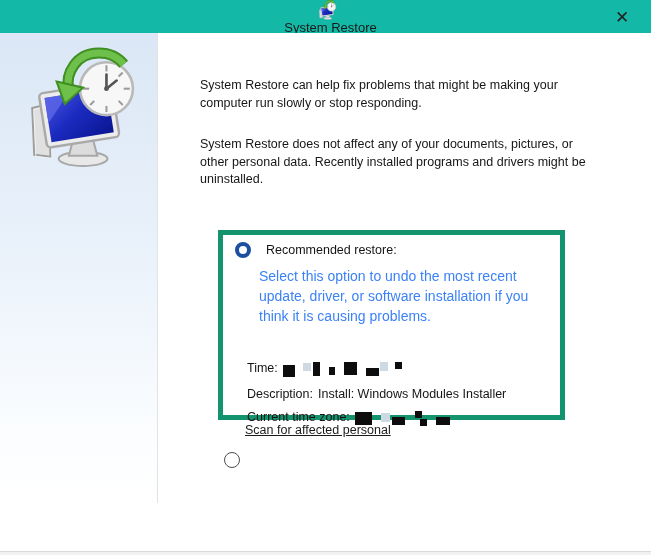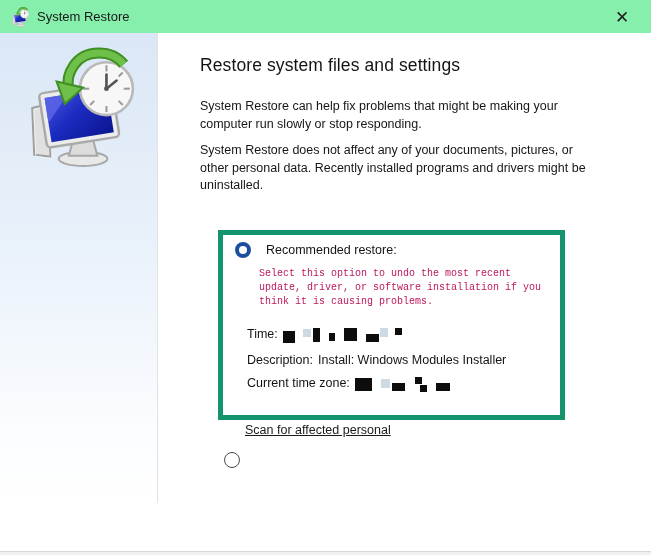--- a/index.html
+++ b/index.html
@@ -8,23 +8,24 @@
     font-family:"Liberation Sans", sans-serif;
     color:#1a1a1a;
     background:#ffffff;
     position:relative;
     overflow:hidden;
   }
 
   
   .titlebar {
     position:absolute; left:0; top:0; width:651px; height:33px;
-    background:#86efac;
+    background:#14b8a6;
     display:flex; align-items:center;
     padding-left:10px;
+    flex-direction:column;
   }
   .titlebar .app-icon { width:20px; height:20px; margin-right:7px; flex:0 0 auto; }
   .titlebar .title { font-size:13px; color:#191919; }
   .close-btn {
     position:absolute; right:14px; top:3px;
     width:30px; height:28px;
     display:flex; align-items:center; justify-content:center;
     font-size:17px; color:#222; cursor:pointer;
   }
 
@@ -37,47 +38,47 @@
   .sidebar .big-icon { display:block; margin:14px auto 0; }
 
   
   .content {
     position:absolute; left:158px; top:33px; width:493px; height:470px;
     background:#ffffff;
     padding:22px 30px 0 42px;
   }
   .heading { font-size:17.5px; font-weight:400; color:#141414; letter-spacing:.1px; }
   .para { font-size:12.5px; line-height:1.4; margin-top:22px; max-width:392px; color:#161616; }
-  .para + .para { margin-top:9px; }
+  .para + .para { margin-top:24px; }
 
   
   .option-box {
     position:absolute; left:60px; top:197px;
     width:347px; height:190px;
     border:5px solid #14936f;
     background:#ffffff;
     padding:7px 10px 0 12px;
   }
   .radio-row { display:flex; align-items:center;gap:8px; }
   .radio {
     width:16px; height:16px; border-radius:50%;
     background:#ffffff; flex:0 0 auto;
   }
   .radio.selected { border:4.5px solid #1d4fa0; }
   .radio.unselected { border:1.2px solid #4d4d4d; }
   .radio-label { font-size:12.5px; margin-left:7px; color:#141414; }
   .option-desc {
-    font-size:10px; line-height:1.42;
-    margin:9px 0 0 24px; max-width:318px; color:#be185d;font-family:Liberation Mono, monospace;
+    font-size:14px; line-height:1.42;
+    margin:9px 0 0 24px; max-width:318px; color:#3b82f6;
   }
   .detail-row {
     display:flex; align-items:flex-start;
     font-size:12.5px; margin:9px 0 0 12px; color:#141414;
   }
-  .detail-row.first { margin-top:17px; }
+  .detail-row.first { margin-top:34px; }
   .detail-value { margin-left:5px;text-align:right; }
 
   
   .redact { display:flex; align-items:flex-start; margin-left:5px; height:17px; }
   .rb { display:inline-block; background:#0d0d0d; }
   .rg { display:inline-block; background:#cdd9e3; }
 
   
   .scan-link {
     position:absolute; left:87px; top:390px;
@@ -172,21 +173,20 @@
   <div class="close-btn">✕</div>
 </div>
 
 <div class="sidebar">
   <svg class="big-icon" width="122" height="122" viewBox="0 0 120 120">
     <use href="#sysrestore-icon"></use>
   </svg>
 </div>
 
 <div class="content">
-  <div class="heading">Restore system files and settings</div>
   <p class="para">System Restore can help fix problems that might be making your computer run slowly or stop responding.</p>
   <p class="para">System Restore does not affect any of your documents, pictures, or other personal data. Recently installed programs and drivers might be uninstalled.</p>
 
   <div class="option-box">
     <div class="radio-row">
       <span class="radio selected"></span>
       <span class="radio-label">Recommended restore:</span>
     </div>
     <div class="option-desc">Select this option to undo the most recent update, driver, or software installation if you think it is causing problems.</div>
 

